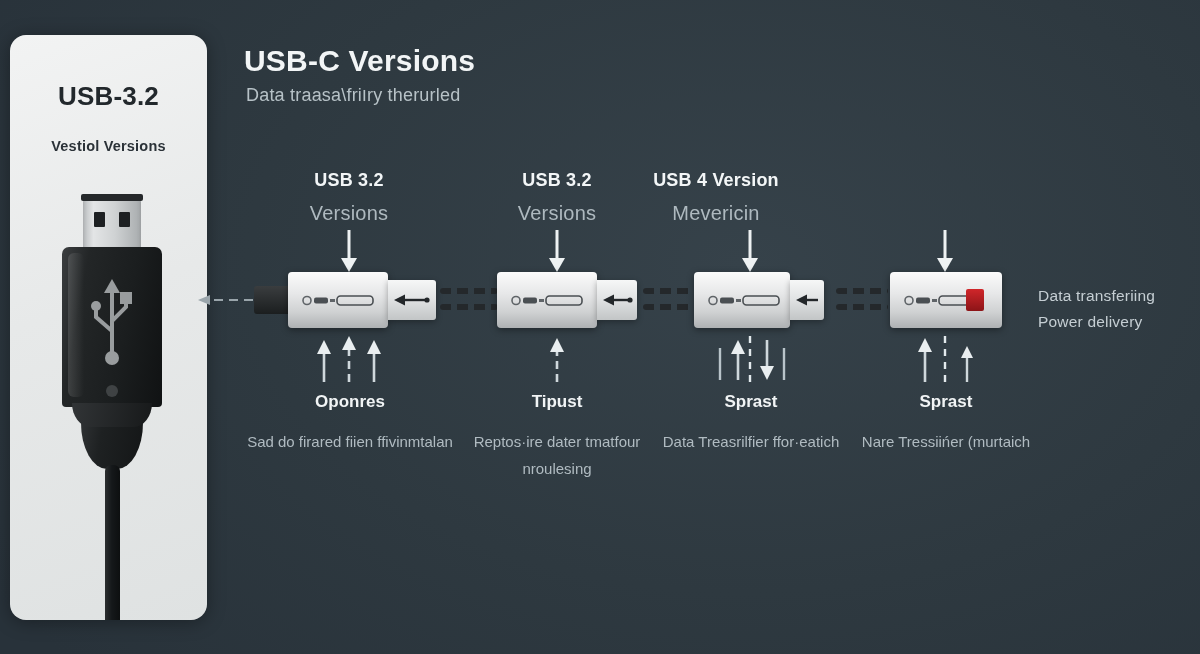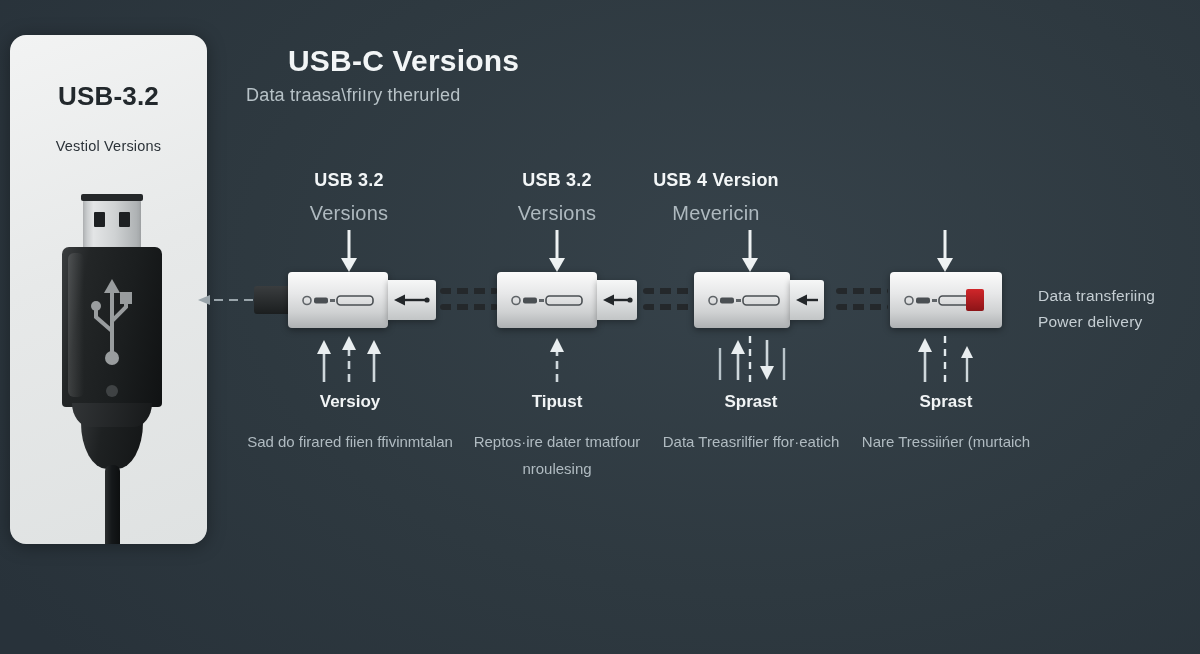--- a/index.html
+++ b/index.html
@@ -10,33 +10,33 @@
     position:relative;
   }
   #stage{
     position:absolute;inset:0;
     background:
       radial-gradient(ellipse 900px 600px at 62% 40%, #36424a 0%, #2e3940 55%, #28323a 100%);
   }
 
   
   .card{
-    position:absolute;left:10px;top:35px;width:197px;height:509px;
+    position:absolute;left:10px;top:35px;width:197px;height:585px;
     background:linear-gradient(160deg,#f2f3f3 0%,#e7e9e9 45%,#dfe2e2 100%);
     border-radius:16px;
     box-shadow:0 2px 18px rgba(0,0,0,.35);
     overflow:hidden;
   }
   .card-title{
     position:absolute;left:0;right:0;top:46px;text-align:center;
     font-size:26px;font-weight:bold;color:#22282c;letter-spacing:.2px;
   }
   .card-sub{
     position:absolute;left:0;right:0;top:103px;text-align:center;
-    font-size:14.5px;font-weight:normal;color:#2b3238;letter-spacing:.2px;
+    font-size:14.5px;font-weight:bold;color:#2b3238;letter-spacing:.2px;
   }
   
   .plug-metal{
     position:absolute;left:73px;top:165px;width:58px;height:53px;
     background:linear-gradient(90deg,#b9bcbe 0%,#e3e5e6 18%,#cfd2d3 55%,#a8acae 100%);
     border-radius:2px 2px 0 0;
     box-shadow:inset 0 -3px 4px rgba(0,0,0,.15);
   }
   .plug-metal:before,.plug-metal:after{
     content:"";position:absolute;top:12px;width:11px;height:15px;background:#1d2022;border-radius:1px;
@@ -73,21 +73,21 @@
   }
   .cable{
     position:absolute;left:95px;top:430px;width:15px;height:196px;
     background:linear-gradient(90deg,#2b2e2f 0%,#15181a 45%,#0d0f10 100%);
     border-radius:6px 6px 0 0;
   }
 
   
   .h-title{
     position:absolute;left:244px;top:44px;
-    font-size:30px;font-weight:bold;color:#f2f5f6;letter-spacing:.2px;margin-left:44px;
+    font-size:30px;font-weight:bold;color:#f2f5f6;letter-spacing:.2px;
   }
   .h-sub{
     position:absolute;left:246px;top:85px;
     font-size:18px;color:#b7c2c7;letter-spacing:.2px;
   }
 
   
   .col{position:absolute;top:170px;width:200px;text-align:center;}
   .col-title{font-size:18px;font-weight:bold;color:#f3f6f7;letter-spacing:.2px;}
   .col-sub{margin-top:11px;font-size:20px;color:#aeb9bf;letter-spacing:.2px;}
@@ -206,21 +206,21 @@
   </div>
   <svg class="arrows-up" style="left:249px" viewBox="0 0 200 48">
     <path d="M75 46 L75 16" stroke="#cfd8dc" stroke-width="2.6" fill="none"></path>
     <path d="M68 18 L75 4 L82 18 Z" fill="#e9eef0"></path>
     <path d="M100 46 L100 12" stroke="#cfd8dc" stroke-width="2.6" fill="none" stroke-dasharray="8 5"></path>
     <path d="M93 14 L100 0 L107 14 Z" fill="#e9eef0"></path>
     <path d="M125 46 L125 16" stroke="#cfd8dc" stroke-width="2.6" fill="none"></path>
     <path d="M118 18 L125 4 L132 18 Z" fill="#e9eef0"></path>
   </svg>
   <div class="foot" style="left:240px">
-    <div class="foot-title">Versioy</div>
+    <div class="foot-title">Oponres</div>
     <div class="foot-desc">Sad do firared fiien ffivinmtalan</div>
   </div>
 
   <div class="link" style="left:440px;width:58px">
     <div class="w a"></div>
       <div class="w b"></div>
   </div>
 
   <div class="col" style="left:457px">
     <div class="col-title">USB 3.2</div>

